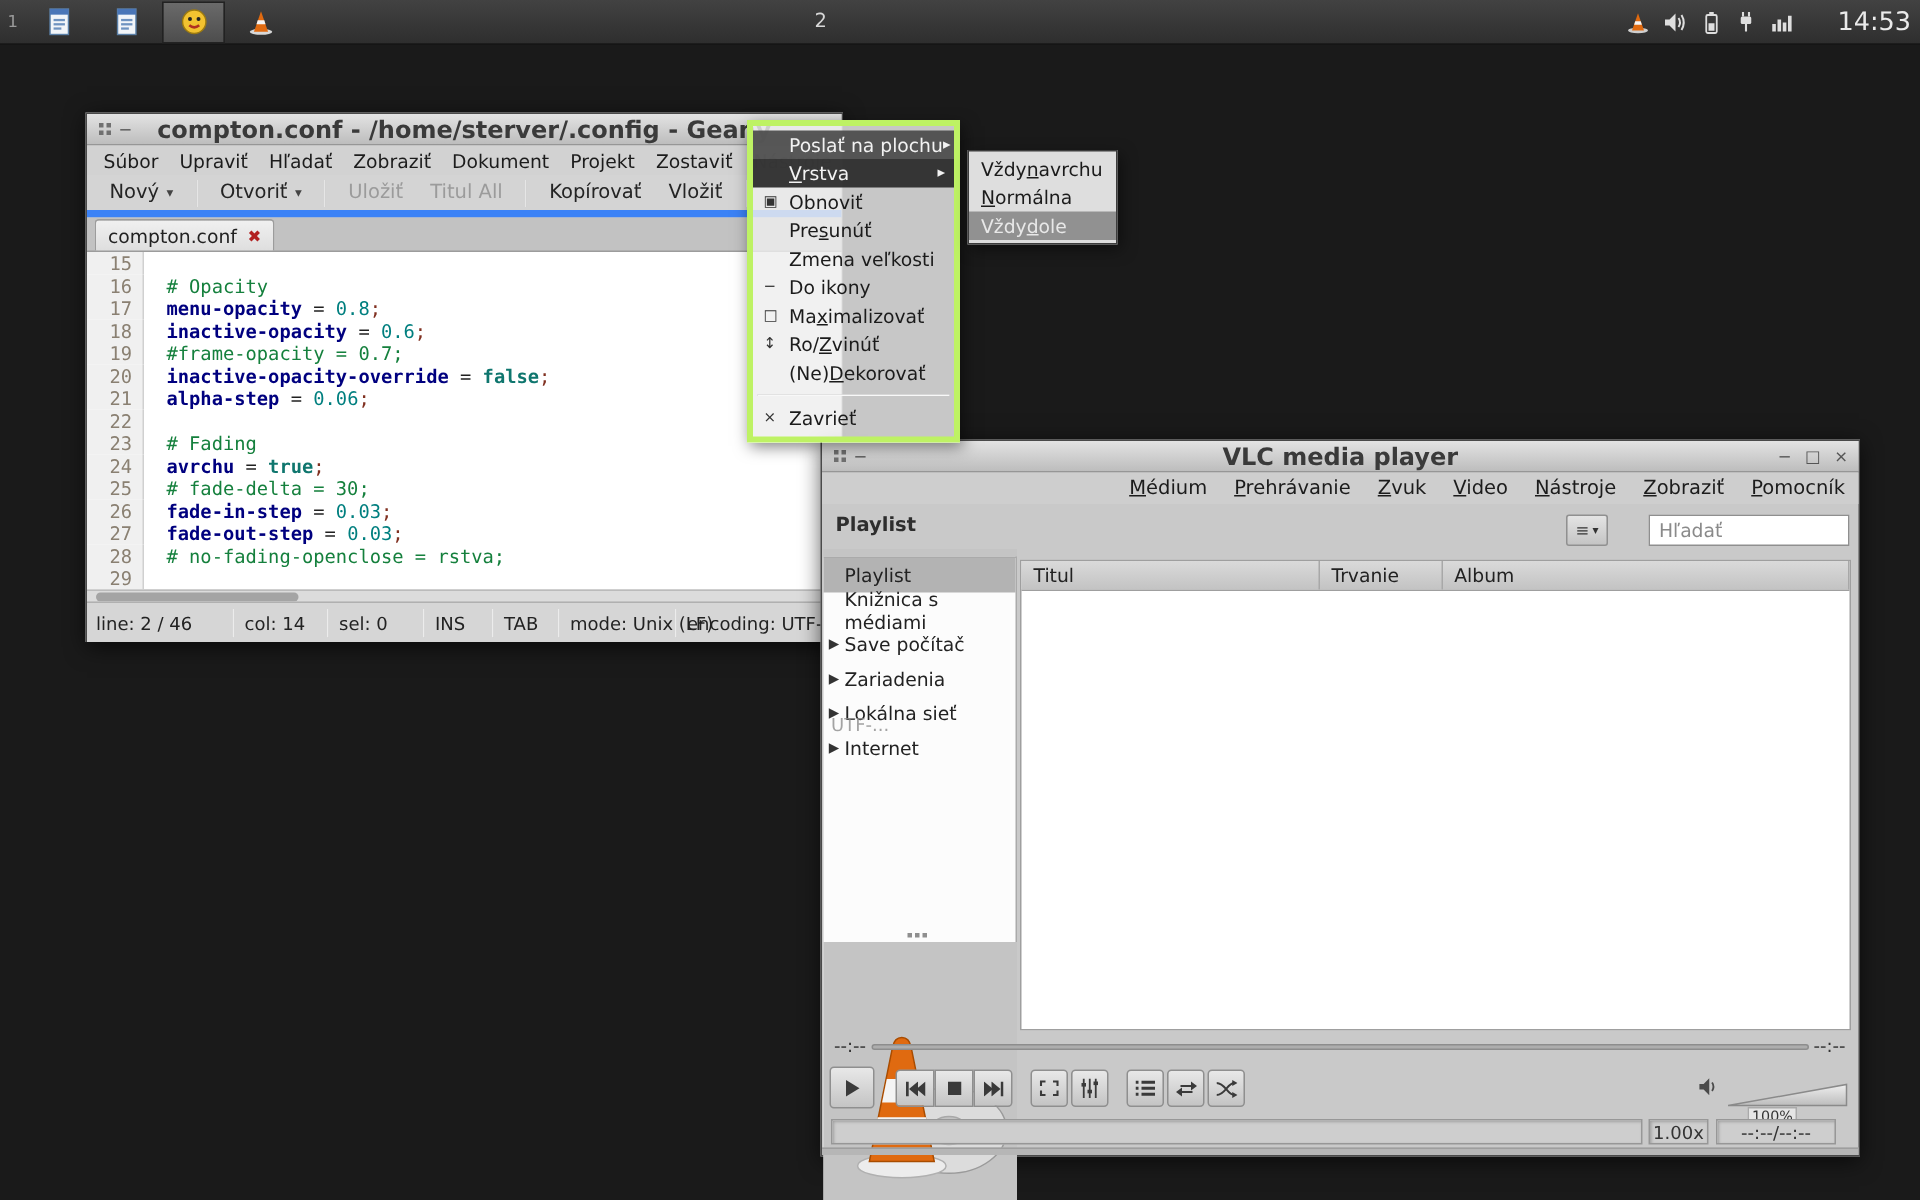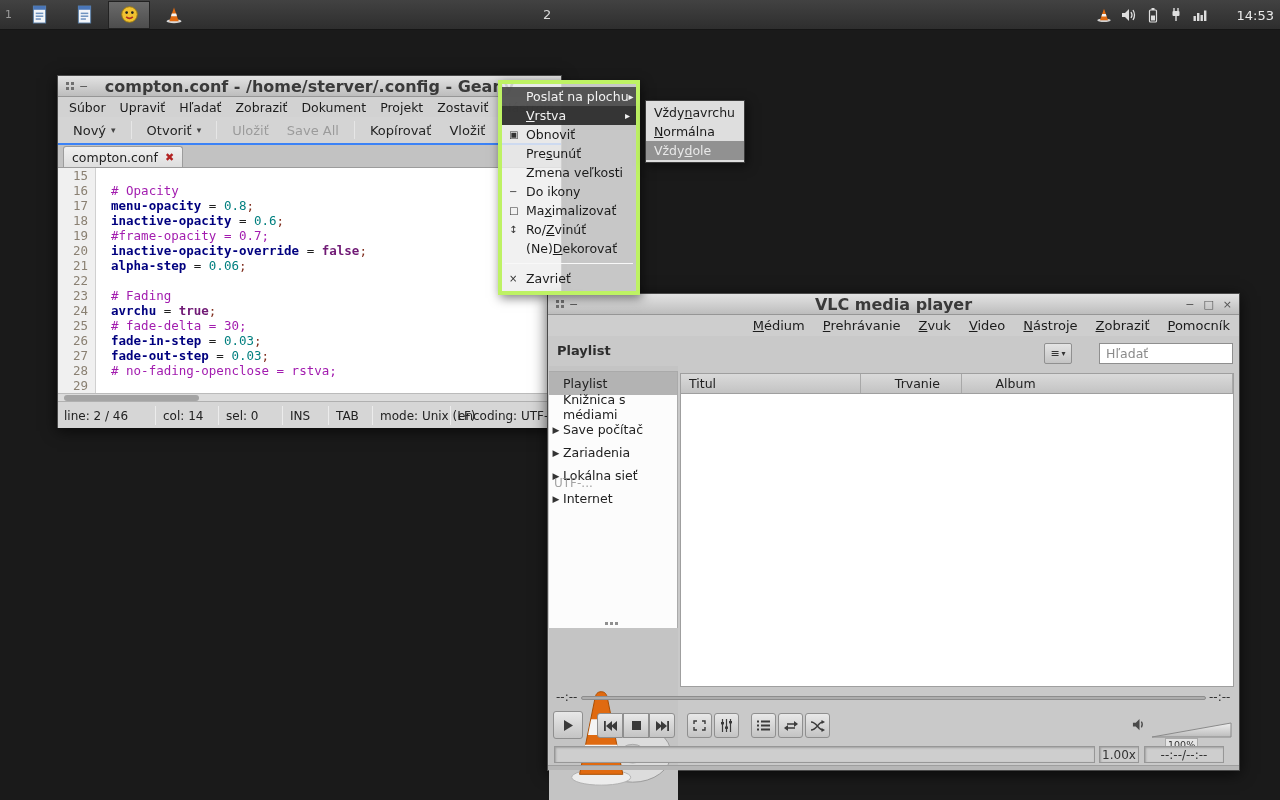--- a/index.html
+++ b/index.html
@@ -9,62 +9,62 @@
   
   .panel { position:absolute; left:0; top:0; width:1280px; height:30px;
            background:linear-gradient(#424242,#2e2e2e); border-bottom:1px solid #151515;
            display:flex; align-items:center; z-index:5; }
   .ws-num { color:#9a9a9a; font-size:11px; margin:0 6px 0 5px; }
   .task-btn { width:42px; height:28px; display:flex; align-items:center; justify-content:center; cursor:pointer; }
   .task-btn.active { background:linear-gradient(#6a6a6a,#4d4d4d); border:1px solid #222; }
   .panel-count { position:absolute; left:543px; top:7px; color:#d8d8d8; font-size:13px; }
   .tray { position:absolute; right:6px; top:0; height:30px; display:flex; align-items:center; gap:9px; }
   .tray .ticon { display:flex; align-items:center; cursor:pointer; }
-  .clock { color:#eaeaea; font-size:13px; margin-left:20px; }
+  .clock { color:#eaeaea; font-size:17px; margin-left:20px; }
 
   
   .win { position:absolute; border:1px solid #4a4a4a; box-shadow:0 3px 14px rgba(0,0,0,.65); }
   .titlebar { position:absolute; left:0; top:0; right:0; height:21px;
               background:linear-gradient(#e3e3e3,#bdbdbd); border-bottom:1px solid #969696;
               display:flex; align-items:center; }
   .tb-title { position:absolute; left:0; right:0; text-align:center; font-size:16px; font-weight:bold; color:#3a3a3a; pointer-events:none; }
   .dots { width:3px; height:3px; background:#707070; box-shadow:5px 0 #707070,0 5px #707070,5px 5px #707070;
           margin:0 10px 5px 8px; }
   .shadebtn { color:#555; font-size:11px; margin-right:6px; cursor:pointer; }
   .winbtns { position:absolute; right:7px; top:0; height:21px; display:flex; align-items:center; gap:9px; }
   .winbtns span { color:#555; font-size:11px; cursor:pointer; }
 
   
   #geany { left:57px; top:75px; width:505px; height:353px; background:#d6d6d6; z-index:10; }
   .g-menubar { position:absolute; left:0; top:21px; right:0; height:20px; background:#d2d2d2;
                display:flex; align-items:center; padding-left:4px; overflow:hidden; white-space:nowrap; }
   .menu-item { font-size:12.5px; color:#1c1c1c; padding:2px 7px; cursor:pointer; }
   .g-toolbar { position:absolute; left:0; top:41px; right:0; height:28px; background:#d4d4d4;
-               border-bottom:2px solid #3b82f6; display:flex; align-items:center; padding-left:8px; gap:4px; }
+               border-bottom:5px solid #3b82f6; display:flex; align-items:center; padding-left:8px; gap:4px; }
   .tbtn { font-size:13px; color:#242424; padding:3px 7px; cursor:pointer; display:flex; align-items:center; gap:5px; }
   .tbtn.disabled { color:#9b9b9b; cursor:default; }
   .tbtn .arr { font-size:9px; color:#444; }
   .tb-sep { width:1px; height:18px; background:#aaa; border-right:1px solid #e6e6e6; margin:0 4px; }
   .g-tabbar { position:absolute; left:0; top:69px; right:0; height:23px; background:#c2c2c2;
               border-bottom:1px solid #9c9c9c; display:flex; align-items:flex-end; padding-left:5px; }
   .g-tab { background:linear-gradient(#f0f0f0,#dedede); border:1px solid #9c9c9c; border-bottom:none;
            height:21px; display:flex; align-items:center; gap:7px; padding:0 8px; font-size:12.5px; color:#222;
            border-radius:3px 3px 0 0; cursor:pointer; }
   .tab-close { color:#b22222; font-size:11px; font-weight:bold; cursor:pointer; }
   .g-editor { position:absolute; left:0; top:92px; right:0; height:225px; background:#fff; overflow:hidden; cursor:text; }
   .code-row { display:flex; height:15px; font-family:"DejaVu Sans Mono","Liberation Mono",monospace;
               font-size:12.5px; line-height:15px; white-space:pre; }
   .ln { width:38px; background:#f0f0f0; border-right:1px solid #d0d0d0; color:#8a8072;
         text-align:right; padding-right:7px; flex:none; }
   .code-txt { padding-left:15px; }
-  .tk-comment { color:#a21caf; }
+  .tk-comment { color:#15803d; }
   .tk-key { color:#00007f; font-weight:bold; }
   .tk-op { color:#202020; }
   .tk-num { color:#007f7f; }
-  .tk-bool { color:#701a75; font-weight:bold; }
+  .tk-bool { color:#0f766e; font-weight:bold; }
   .tk-end { color:#803020; }
   .g-hscroll { position:absolute; left:0; top:317px; right:0; height:8px; background:#dcdcdc; border-top:1px solid #bbb; }
   .g-hthumb { position:absolute; left:6px; top:1px; width:135px; height:6px; background:#a4a4a4; border-radius:3px; cursor:pointer; }
   .g-status { position:absolute; left:0; top:325px; right:0; height:27px; background:#d6d6d6;
               border-top:1px solid #b0b0b0; font-size:12px; color:#222; overflow:hidden; }
   .st-field { position:absolute; top:7px; white-space:nowrap; }
   .st-sep { position:absolute; top:4px; width:1px; height:19px; background:#b4b4b4; border-right:1px solid #ececec; }
 
   
   .wmenu { position:absolute; left:498px; top:80px; width:142px; z-index:40;
@@ -105,21 +105,21 @@
   .tree-row { height:23px; display:flex; align-items:center; font-size:12.5px; color:#222; cursor:pointer; position:relative; }
   .tree-row.sel { background:#b3b3b3; }
   .tree-exp { width:14px; text-align:center; font-size:9px; color:#333; flex:none; }
   .ghost { position:absolute; left:5px; top:110px; font-size:12px; color:#8d8d8d; opacity:.8; pointer-events:none; }
   .v-split { position:absolute; left:56px; top:256px; width:3px; height:3px; background:#8f8f8f;
              box-shadow:5px 0 #8f8f8f,10px 0 #8f8f8f; }
   .v-art { position:absolute; left:0; top:262px; width:129px; height:213px; background:#c4c4c4;
            display:flex; align-items:center; justify-content:center; }
   .v-main { position:absolute; left:132px; top:79px; width:554px; height:314px; background:#fff; border:1px solid #9f9f9f; }
   .v-headers { position:absolute; left:0; top:0; right:0; height:20px; display:flex;
-               background:linear-gradient(#dadada,#c3c3c3); border-bottom:1px solid #9f9f9f;gap:26px; }
+               background:linear-gradient(#dadada,#c3c3c3); border-bottom:1px solid #9f9f9f; }
   .v-hcell { border-right:1px solid #a8a8a8; font-size:12.5px; color:#222; padding:2px 0 0 8px; overflow:hidden; }
   .v-seek { position:absolute; left:0; top:395px; right:0; height:18px; }
   .v-time { position:absolute; top:1px; font-size:12px; color:#333; }
   .v-track { position:absolute; left:33px; top:7px; width:625px; height:4px; background:#adadad;
              border:1px solid #8d8d8d; border-radius:2px; cursor:pointer; }
   .v-ctl { position:absolute; left:0; top:417px; right:0; height:30px; }
   .cbtn { position:absolute; display:flex; align-items:center; justify-content:center; cursor:pointer; }
   .raised { background:linear-gradient(#e8e8e8,#c4c4c4); border:1px solid #8f8f8f; border-radius:3px; }
   .v-vol-label { position:absolute; left:617px; top:3px; font-size:9.5px; color:#333; background:#e5e5e5; padding:0 2px; border:1px solid #aaa;margin-top:24px; }
   .v-status { position:absolute; left:0; top:452px; right:0; height:18px; }
@@ -236,21 +236,21 @@
       <div class="tb-sep"></div>
       <div class="tbtn">
         <span>Otvoriť</span>
         <span class="arr">▾</span>
       </div>
       <div class="tb-sep"></div>
       <div class="tbtn disabled">
         <span>Uložiť</span>
       </div>
       <div class="tbtn disabled">
-        <span>Save All</span>
+        <span>Titul All</span>
       </div>
       <div class="tb-sep"></div>
       <div class="tbtn">
         <span>Kopírovať</span>
       </div>
       <div class="tbtn">
         <span>Vložiť</span>
       </div>
       <div class="tb-sep"></div>
     </div>

